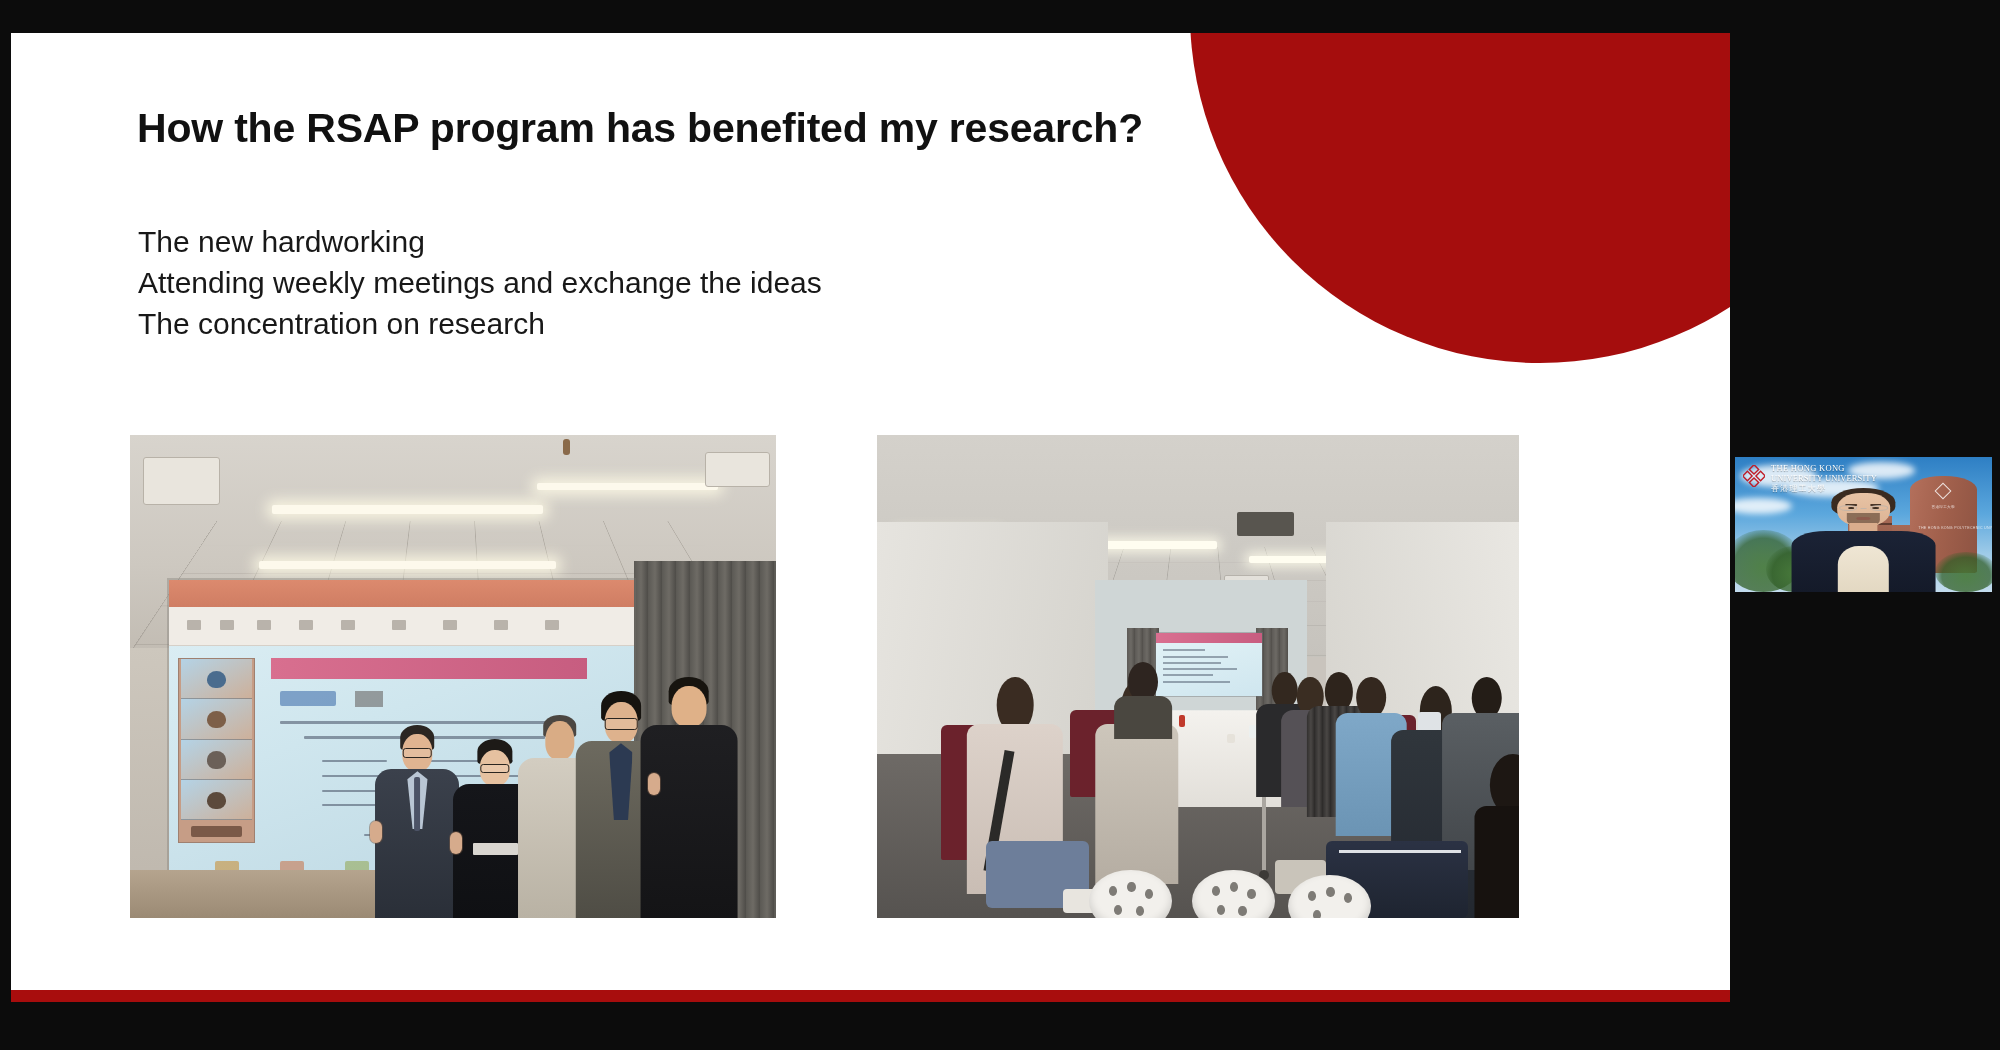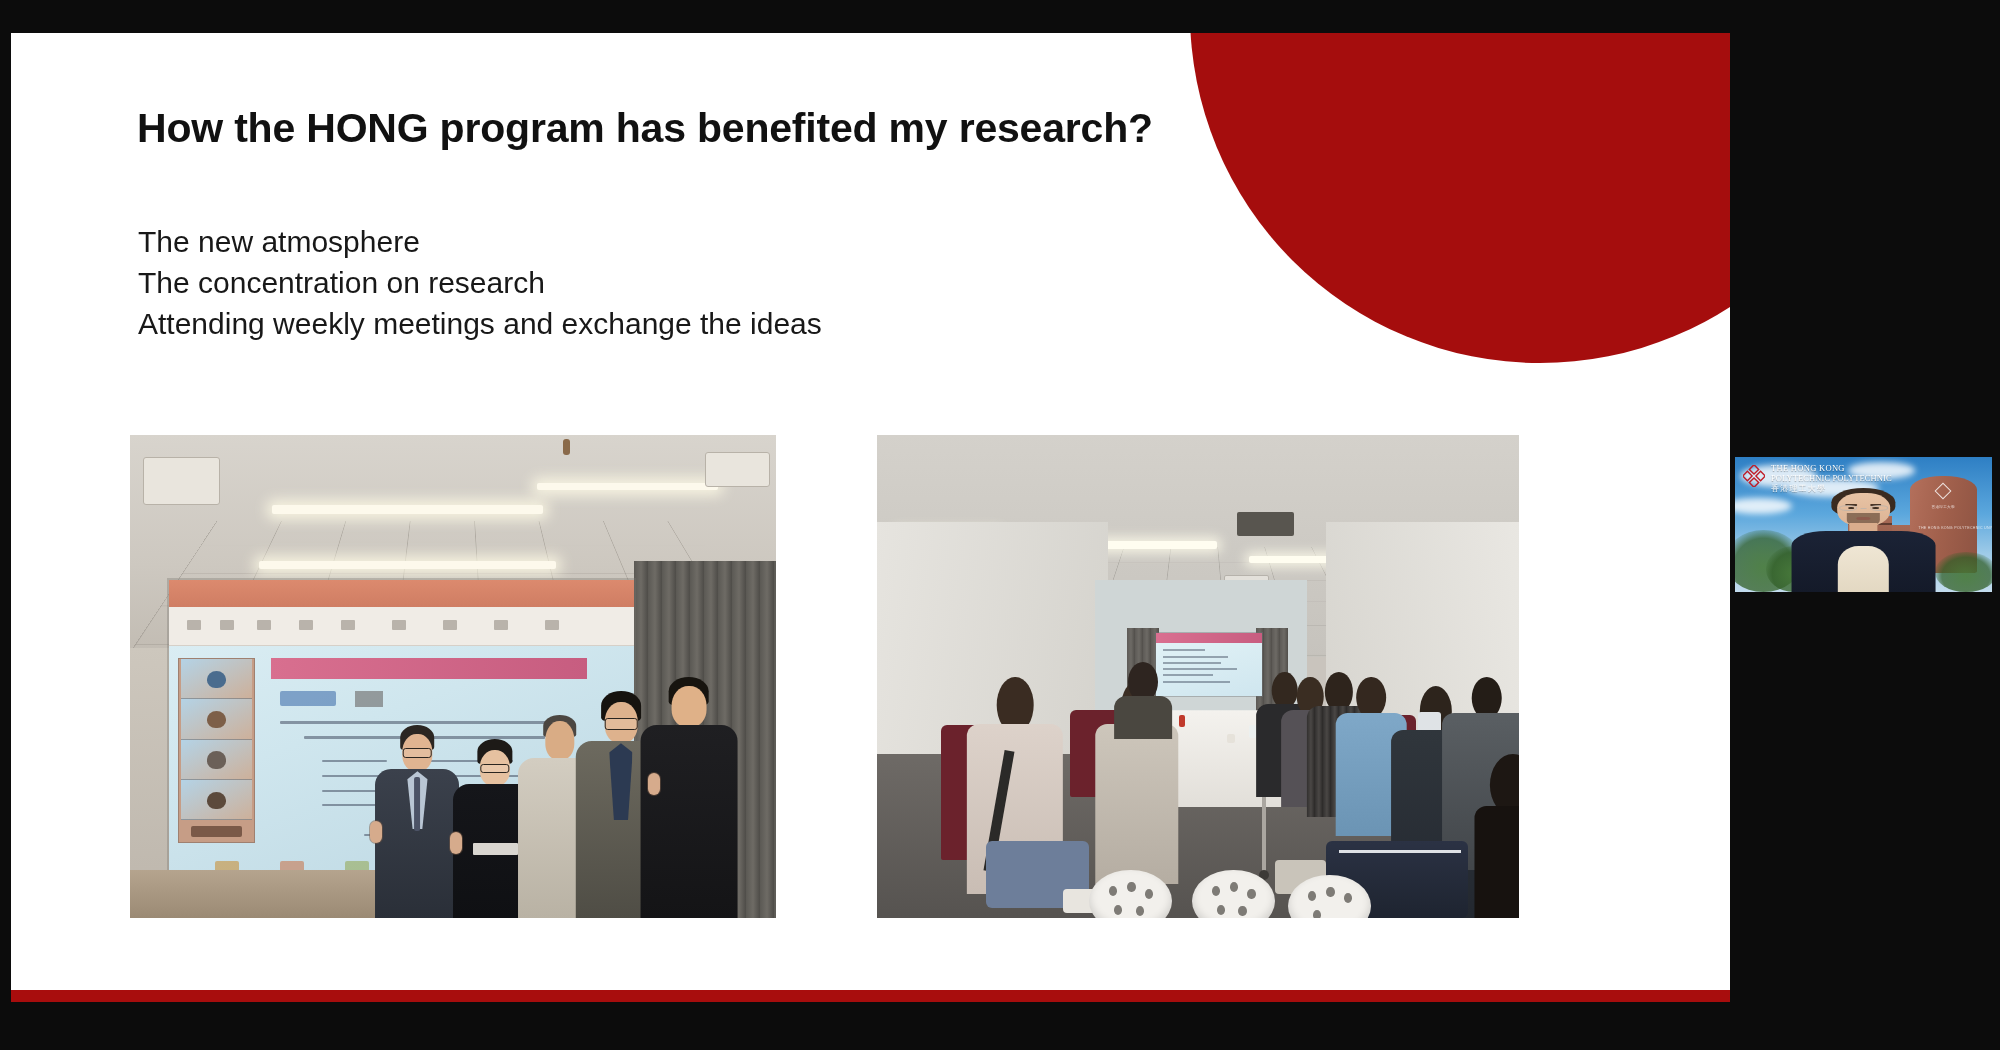--- a/index.html
+++ b/index.html
@@ -381,26 +381,26 @@
 </style>
 </head>
 <body>
 
 <div id="stage">
 
   <div id="slide">
 
     <div id="corner-decor"></div>
 
-    <h1 id="slide-title">How the HONG program has benefited my research?</h1>
+    <h1 id="slide-title">How the RSAP program has benefited my research?</h1>
 
     <div id="bullets">
-      <div class="bullet-line">The new atmosphere</div>
+      <div class="bullet-line">The new hardworking</div>
+      <div class="bullet-line">Attending weekly meetings and exchange the ideas</div>
       <div class="bullet-line">The concentration on research</div>
-      <div class="bullet-line">Attending weekly meetings and exchange the ideas</div>
     </div>
 
     <div class="photo" id="photo-defense">
       <div class="ceiling">
         <div class="ceil-grid"></div>
         <div class="ceil-light" style="left:22%;top:32%;width:42%;height:9px;"></div>
         <div class="ceil-light" style="left:20%;top:58%;width:46%;height:8px;"></div>
         <div class="ceil-light" style="left:63%;top:22%;width:28%;height:7px;"></div>
         <div class="projector-box" style="left:2%;top:10%;width:12%;height:22%;"></div>
         <div class="projector-box" style="right:1%;top:8%;width:10%;height:16%;"></div>
@@ -652,21 +652,21 @@
     <svg class="cam-logo-mark" viewBox="0 0 40 40">
       <g fill="none" stroke="#c01d28" stroke-width="2.6">
         <rect x="14" y="2" width="12" height="12" transform="rotate(45 20 8)"></rect>
         <rect x="2" y="14" width="12" height="12" transform="rotate(45 8 20)"></rect>
         <rect x="26" y="14" width="12" height="12" transform="rotate(45 32 20)"></rect>
         <rect x="14" y="26" width="12" height="12" transform="rotate(45 20 32)"></rect>
       </g>
     </svg>
     <div class="cam-logo-text">
       <div class="cam-logo-l1">THE HONG KONG</div>
-      <div class="cam-logo-l2">POLYTECHNIC POLYTECHNIC</div>
+      <div class="cam-logo-l2">UNIVERSITY UNIVERSITY</div>
       <div class="cam-logo-l3">香港理工大學</div>
     </div>
 
     <div class="cam-person">
       <div class="cam-hair"></div>
       <div class="cam-face">
         <div class="cam-brow" style="left:16%;"></div>
         <div class="cam-brow" style="right:16%;"></div>
         <div class="cam-eye" style="left:20%;"></div>
         <div class="cam-eye" style="right:20%;"></div>

